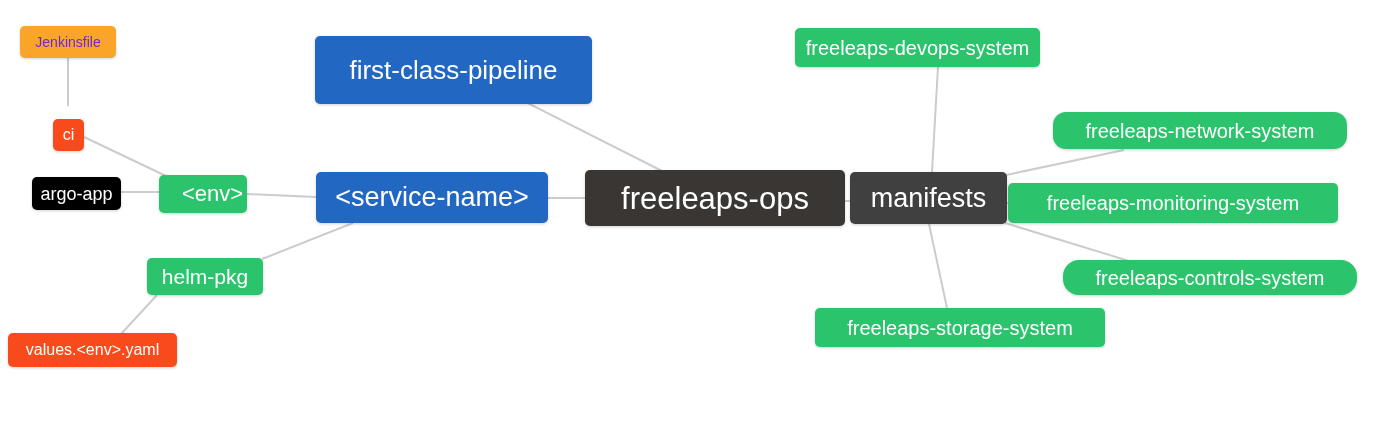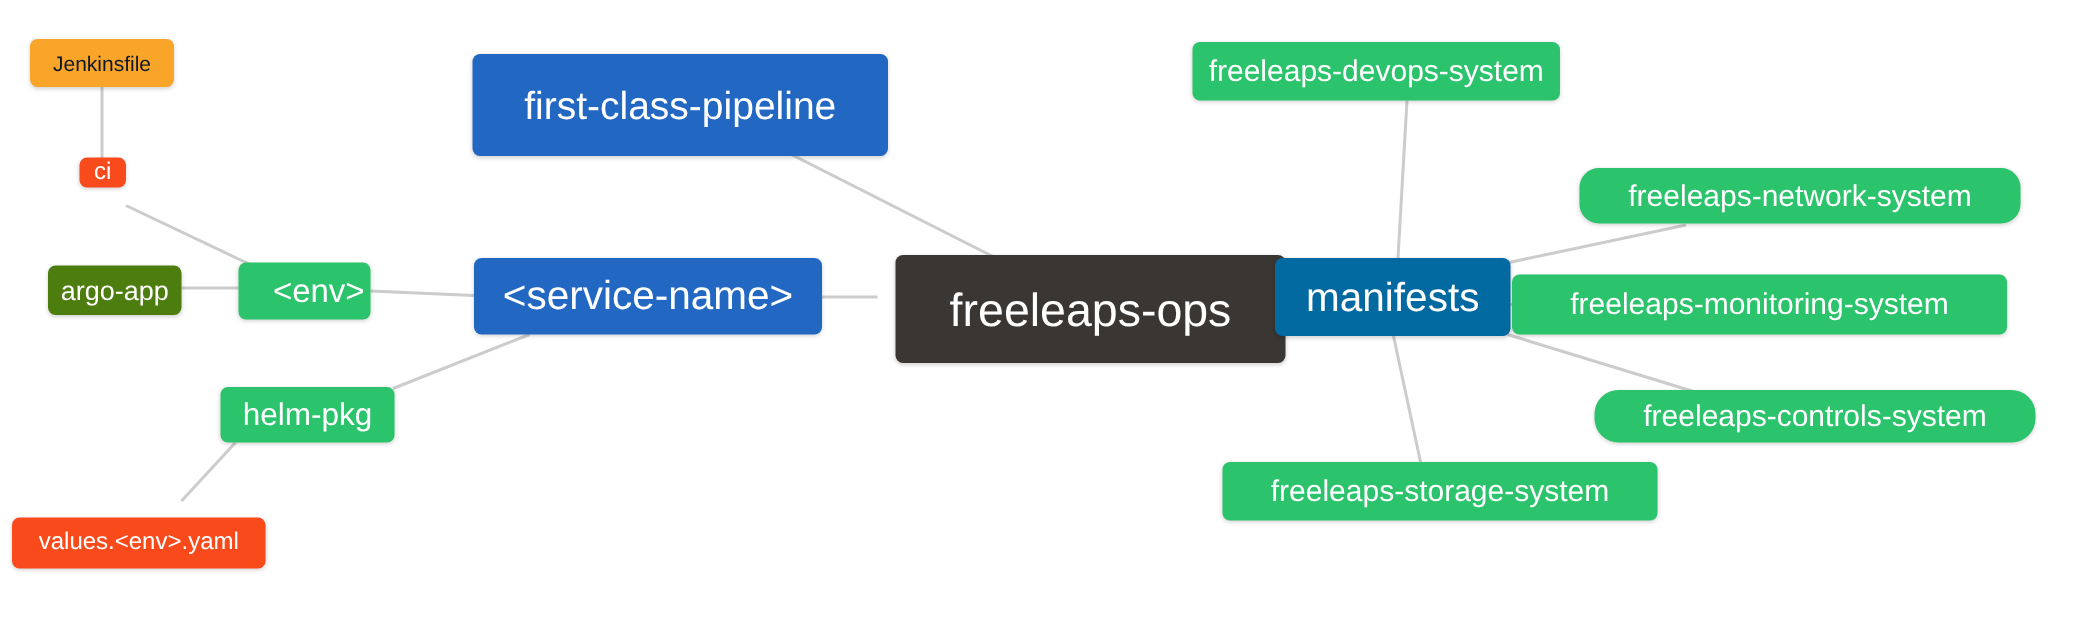--- a/index.html
+++ b/index.html
@@ -51,29 +51,29 @@
       <line x1="500" y1="89" x2="662" y2="171" stroke="#cccccc" stroke-width="2"></line>
       <line x1="548" y1="198" x2="585" y2="198" stroke="#cccccc" stroke-width="2"></line>
       <line x1="843" y1="201" x2="852" y2="201" stroke="#cccccc" stroke-width="2"></line>
       <line x1="938" y1="67" x2="932" y2="172" stroke="#cccccc" stroke-width="2"></line>
       <line x1="1006" y1="175" x2="1124" y2="150" stroke="#cccccc" stroke-width="2"></line>
       <line x1="1007" y1="203" x2="1048" y2="203" stroke="#cccccc" stroke-width="2"></line>
       <line x1="1005" y1="223" x2="1129" y2="261" stroke="#cccccc" stroke-width="2"></line>
       <line x1="929" y1="224" x2="947" y2="308" stroke="#cccccc" stroke-width="2"></line>
     </svg>
   <div id="node-layer">
-      <div class="node" style="left: 20px; top: 26px; width: 96px; height: 32px; font-size: 14px; background: rgb(248, 165, 42); color: #0f172a;">Jenkinsfile</div>
-      <div class="node" style="left: 53px; top: 105px; width: 31px; height: 20px; font-size: 16px; background: rgb(249, 74, 28); color: rgb(255, 255, 255);">ci</div>
-      <div class="node" style="left: 32px; top: 177px; width: 89px; height: 33px; font-size: 18px; background: #4d7c0f; color: rgb(255, 255, 255);">argo-app</div>
+      <div class="node" style="left: 20px; top: 26px; width: 96px; height: 32px; font-size: 14px; background: rgb(248, 165, 42); color: #6d28d9;">Jenkinsfile</div>
+      <div class="node" style="left: 53px; top: 119px; width: 31px; height: 32px; font-size: 16px; background: rgb(249, 74, 28); color: rgb(255, 255, 255);">ci</div>
+      <div class="node" style="left: 32px; top: 177px; width: 89px; height: 33px; font-size: 18px; background: #000000; color: rgb(255, 255, 255);">argo-app</div>
       <div class="node" style="left: 159px; top: 175px; width: 88px; height: 38px; font-size: 22px; background: rgb(43, 195, 107); color: rgb(255, 255, 255); padding-left: 23px;">&lt;env&gt;</div>
       <div class="node" style="left: 147px; top: 258px; width: 116px; height: 37px; font-size: 21px; background: rgb(43, 195, 107); color: rgb(255, 255, 255);">helm-pkg</div>
-      <div class="node" style="left: 8px; top: 333px; width: 169px; height: 34px; font-size: 16px; background: rgb(249, 74, 28); color: rgb(255, 255, 255); margin-top: 12px;">values.&lt;env&gt;.yaml</div>
+      <div class="node" style="left: 8px; top: 333px; width: 169px; height: 34px; font-size: 16px; background: rgb(249, 74, 28); color: rgb(255, 255, 255);">values.&lt;env&gt;.yaml</div>
       <div class="node" style="left: 315px; top: 36px; width: 277px; height: 68px; font-size: 26px; background: rgb(34, 104, 195); color: rgb(255, 255, 255);">first-class-pipeline</div>
       <div class="node" style="left: 316px; top: 172px; width: 232px; height: 51px; font-size: 27px; background: rgb(34, 104, 195); color: rgb(255, 255, 255);">&lt;service-name&gt;</div>
-      <div class="node" style="left: 585px; top: 170px; width: 260px; height: 72px; font-size: 31px; background: rgb(58, 54, 51); color: rgb(255, 255, 255); margin-left: 12px;">freeleaps-ops</div>
-      <div class="node" style="left: 850px; top: 172px; width: 157px; height: 52px; font-size: 27px; background: #0369a1; color: rgb(255, 255, 255);">manifests</div>
+      <div class="node" style="left: 585px; top: 170px; width: 260px; height: 56px; font-size: 31px; background: rgb(58, 54, 51); color: rgb(255, 255, 255);">freeleaps-ops</div>
+      <div class="node" style="left: 850px; top: 172px; width: 157px; height: 52px; font-size: 27px; background: #404040; color: rgb(255, 255, 255);">manifests</div>
       <div class="node" style="left: 795px; top: 28px; width: 245px; height: 39px; font-size: 20px; background: rgb(43, 195, 107); color: rgb(255, 255, 255);">freeleaps-devops-system</div>
       <div class="node" style="left: 1053px; top: 112px; width: 294px; height: 37px; font-size: 20px; background: rgb(43, 195, 107); color: rgb(255, 255, 255); border-radius: 13px;">freeleaps-network-system</div>
       <div class="node" style="left: 1008px; top: 183px; width: 330px; height: 40px; font-size: 20px; background: rgb(43, 195, 107); color: rgb(255, 255, 255);">freeleaps-monitoring-system</div>
       <div class="node" style="left: 1063px; top: 260px; width: 294px; height: 35px; font-size: 20px; background: rgb(43, 195, 107); color: rgb(255, 255, 255); border-radius: 16px;">freeleaps-controls-system</div>
       <div class="node" style="left: 815px; top: 308px; width: 290px; height: 39px; font-size: 20px; background: rgb(43, 195, 107); color: rgb(255, 255, 255);">freeleaps-storage-system</div>
     </div>
 </div>
 
 </body></html>

